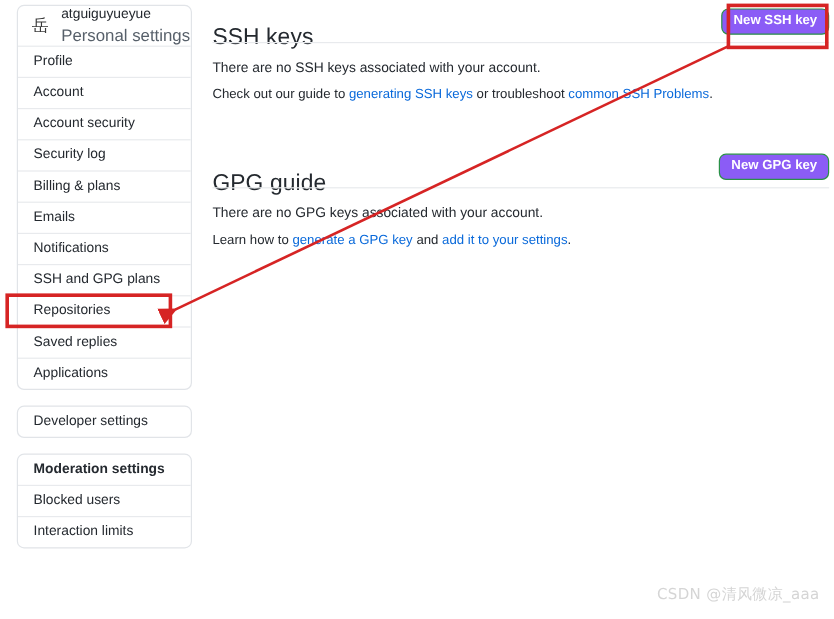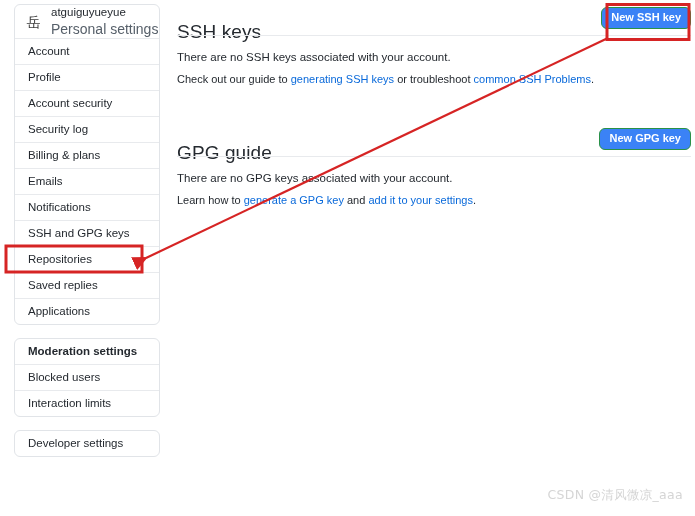--- a/index.html
+++ b/index.html
@@ -106,21 +106,21 @@
   }
   .section-rule {
     position: absolute;
     left: 0; right: 0; bottom: 0;
     height: 1px;
     background: #e8eaed;
   }
   .btn-green {
     position: absolute;
     right: 0; top: 7px;
-    background: #3b82f6;
+    background: #8b5cf6;
     border: 1px solid #2a9147;
     border-radius: 6px;
     color: #ffffff;
     font-size: 11px;
     font-weight: bold;
     padding: 4px 9px 5px 9px;
     line-height: 1;
     cursor: pointer;
     white-space: nowrap;
   }
@@ -165,41 +165,41 @@
   <nav id="sidebar">
 
     <div class="nav-group">
       <div class="nav-item profile-head">
         <span class="avatar">岳</span>
         <span class="profile-text">
           <span class="profile-name" style="display:block">atguiguyueyue</span>
           <span class="profile-sub" style="display:block">Personal settings</span>
         </span>
       </div>
+      <div class="nav-item">Profile</div>
       <div class="nav-item">Account</div>
-      <div class="nav-item">Profile</div>
       <div class="nav-item">Account security</div>
       <div class="nav-item">Security log</div>
       <div class="nav-item">Billing &amp; plans</div>
       <div class="nav-item">Emails</div>
       <div class="nav-item">Notifications</div>
-      <div class="nav-item">SSH and GPG keys</div>
+      <div class="nav-item">SSH and GPG plans</div>
       <div class="nav-item">Repositories</div>
       <div class="nav-item">Saved replies</div>
       <div class="nav-item">Applications</div>
     </div>
 
     <div class="nav-group">
+      <div class="nav-item">Developer settings</div>
+    </div>
+
+    <div class="nav-group">
       <div class="nav-item bold">Moderation settings</div>
       <div class="nav-item">Blocked users</div>
       <div class="nav-item">Interaction limits</div>
-    </div>
-
-    <div class="nav-group">
-      <div class="nav-item">Developer settings</div>
     </div>
 
   </nav>
 
   <main id="main">
 
     <section class="section">
       <div class="section-head">
         <h2 class="section-title">SSH keys</h2>
         <button class="btn-green">New SSH key</button>

